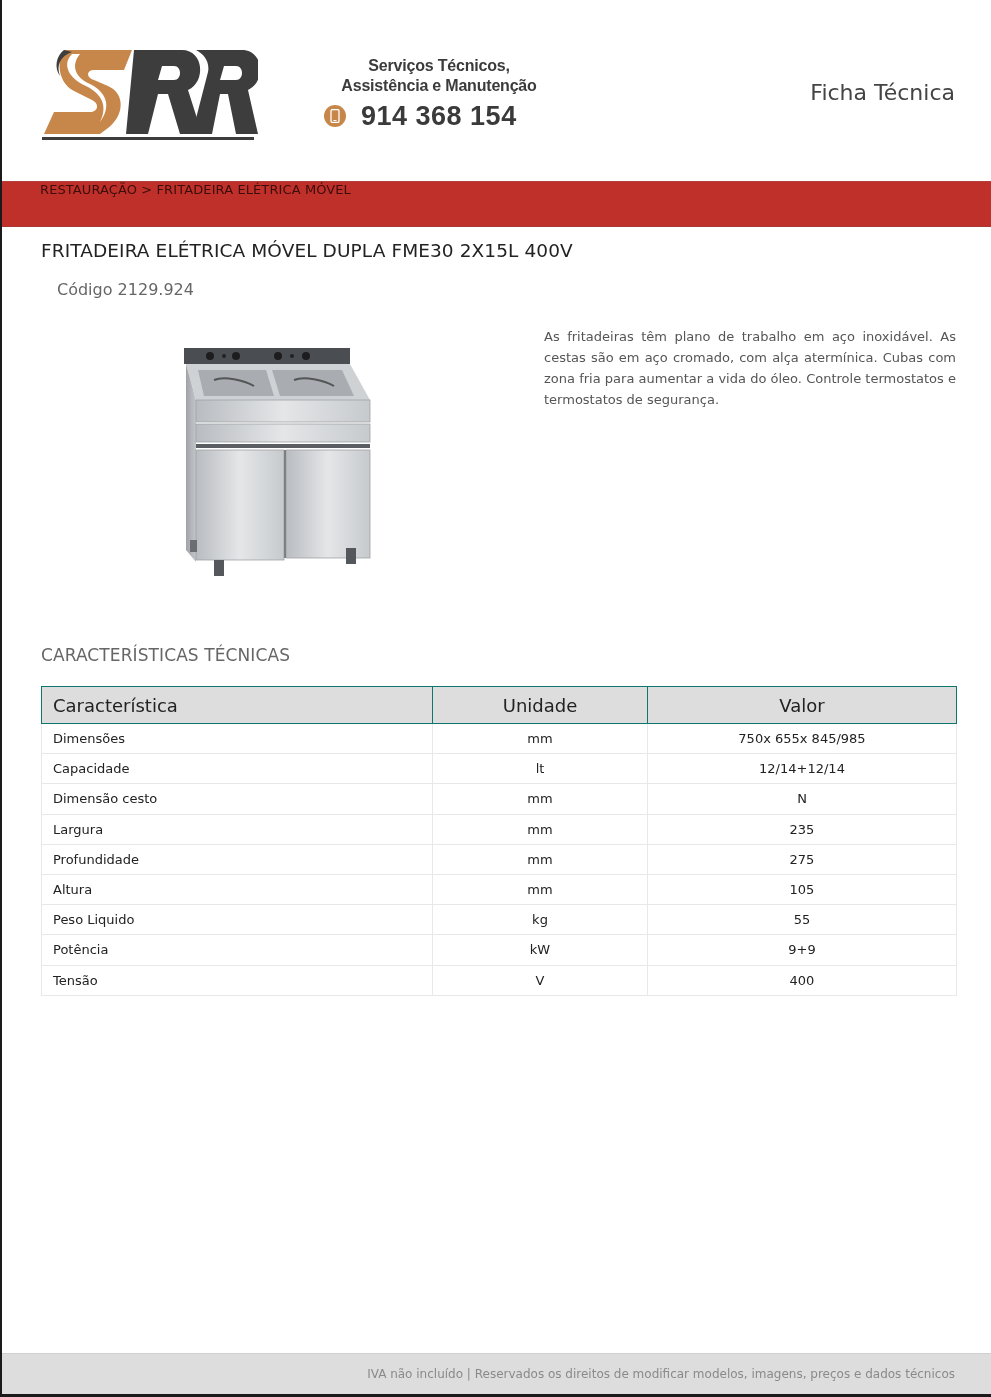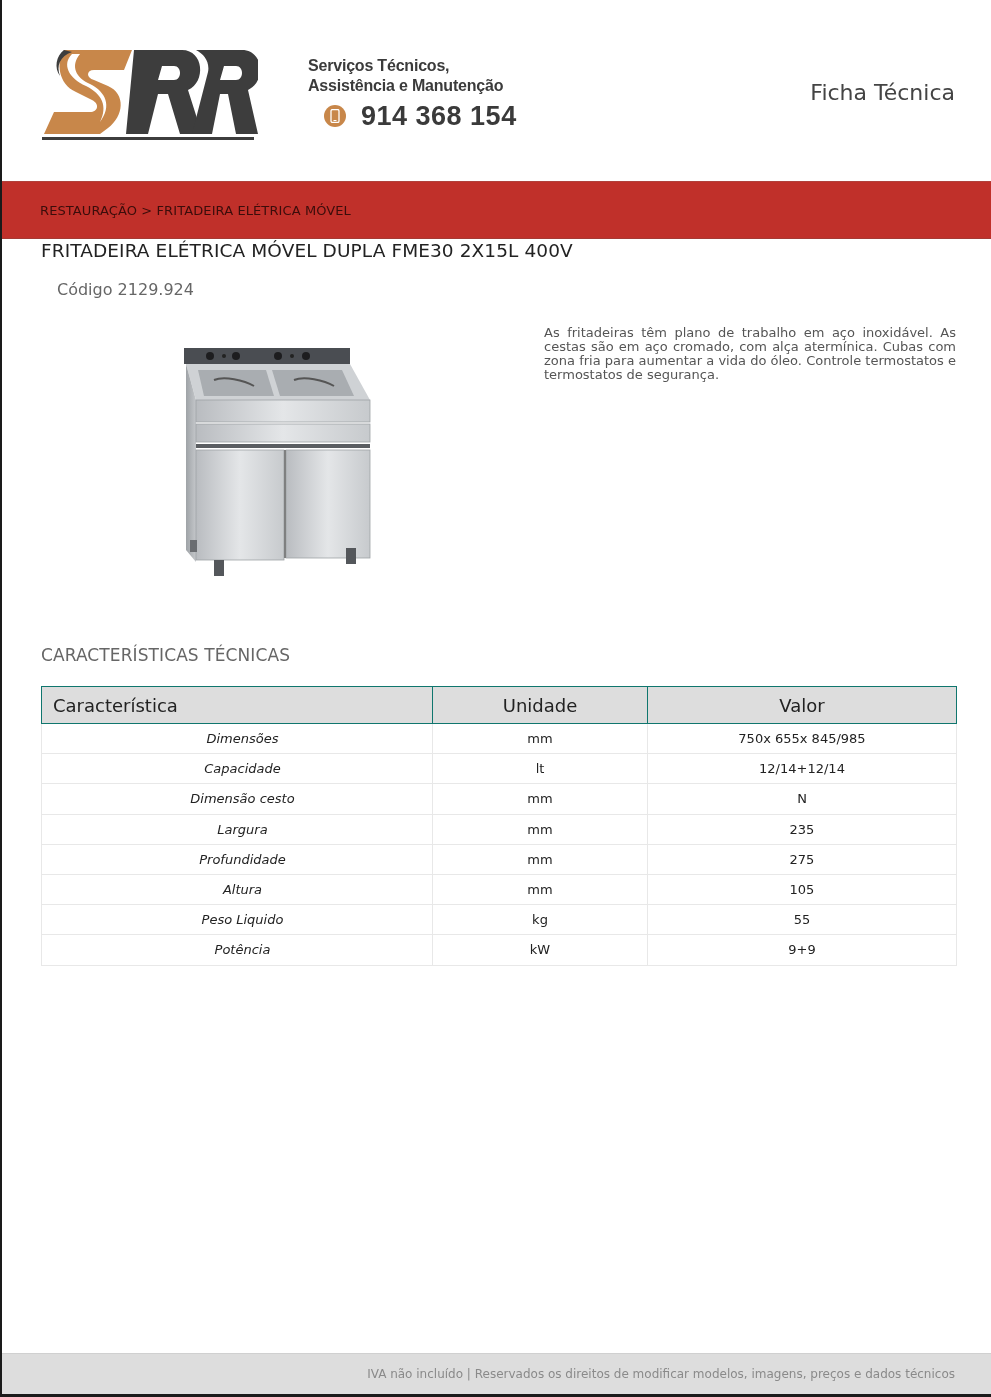--- a/index.html
+++ b/index.html
@@ -11,21 +11,21 @@
       color: #333333;
       border-left: 2px solid #1a1a1a;
       border-bottom: 3px solid #1a1a1a;
     }
     .page { position: absolute; left: 0; top: 0; width: 989px; height: 1394px; }
 
     
     .header { position: absolute; left: 0; top: 0; width: 100%; height: 181px; }
     .logo { position: absolute; left: 40px; top: 42px; width: 216px; height: 100px; }
     .tagline {
-      position: absolute; left: 306px; top: 56px; width: 230px; 
+      position: absolute; left: 322px; top: 56px; width: 230px; text-align: center;
       font-family: "Liberation Sans", sans-serif; font-size: 16px; line-height: 20px;
       color: #3b3b3b; font-weight: bold; letter-spacing: -0.2px;
     }
     .phone {
       position: absolute; left: 322px; top: 100px; height: 32px;
       display: flex; align-items: center; gap: 15px;
     }
     .phone-icon {
       width: 22px; height: 22px; border-radius: 50%; background: #c8874a;
       display: flex; align-items: center; justify-content: center;
@@ -34,41 +34,41 @@
       font-family: "Liberation Sans", sans-serif; font-weight: bold; font-size: 27px;
       color: #3a3a3a; letter-spacing: 0.5px;
     }
     .doc-title {
       position: absolute; right: 36px; top: 80px; font-size: 22px; color: #444444;
       font-family: "DejaVu Sans", sans-serif; font-weight: normal;
     }
 
     
     .breadcrumb-bar {
-      position: absolute; left: 0; top: 181px; width: 100%; height: 58px;
-      background: #c0302a; display: flex; align-items: center; padding-left: 38px;
+      position: absolute; left: 0; top: 181px; width: 100%; height: 46px;
+      background: #c0302a; display: flex; padding-left: 38px;
       border-top: 1px solid #b0413b; border-bottom: 1px solid #a53a34;
     }
     .breadcrumb-bar span {
       font-size: 13px; color: #3b0d0b; text-transform: uppercase; letter-spacing: 0.1px;
     }
 
     .product-title {
       position: absolute; left: 39px; top: 240px; font-size: 18.5px; color: #222222;
       letter-spacing: 0.1px;
     }
     .product-code {
       position: absolute; left: 39px; top: 280px; font-size: 16px; color: #666666; margin-left: 16px;
     }
 
     .product-image { position: absolute; left: 172px; top: 340px; width: 205px; height: 245px; }
 
     .description {
       position: absolute; left: 542px; top: 326px; width: 412px;
-      font-size: 13px; line-height: 14px; color: #555555; text-align: justify;
+      font-size: 13px; line-height: 21px; color: #555555; text-align: justify;
     }
 
     .section-title {
       position: absolute; left: 39px; top: 645px; font-size: 17px; color: #666666;
       letter-spacing: 0.1px;
     }
 
     
     .spec-table {
       position: absolute; left: 39px; top: 686px; width: 916px;
@@ -77,21 +77,21 @@
     .spec-table th {
       background: #dddddd; height: 37px; font-weight: normal; font-size: 18px;
       color: #222222; border: 1px solid #0f766e;
     }
     .spec-table th.col-char { text-align: left; padding-left: 11px; width: 391px; }
     .spec-table th.col-unit { text-align: center; width: 215px; }
     .spec-table th.col-val { text-align: center; }
     .spec-table td {
       height: 30.2px; border: 1px solid #e8e8e8; padding: 0;
     }
-    .spec-table td.c-char { padding-left: 11px; text-align: center; font-style: italic; }
+    .spec-table td.c-char { padding-left: 11px; text-align: left; }
     .spec-table td.c-unit { text-align: center; }
     .spec-table td.c-val { text-align: center; margin-top: 32px; }
 
     
     .footer {
       position: absolute; left: 0; top: 1353px; width: 100%; height: 41px;
       background: #dddddd; border-top: 1px solid #d0d0d0;
       display: flex; align-items: center; justify-content: flex-end; padding-right: 36px;
     }
     .footer span { font-size: 12px; color: #8a8a8a; margin-left: 19px; }
@@ -229,19 +229,24 @@
       <tr>
         <td class="c-char">Peso Liquido</td>
         <td class="c-unit">kg</td>
         <td class="c-val">55</td>
       </tr>
       <tr>
         <td class="c-char">Potência</td>
         <td class="c-unit">kW</td>
         <td class="c-val">9+9</td>
       </tr>
+      <tr>
+        <td class="c-char">Tensão</td>
+        <td class="c-unit">V</td>
+        <td class="c-val">400</td>
+      </tr>
     </tbody>
   </table>
 
   <div class="footer">
     <span>IVA não incluído | Reservados os direitos de modificar modelos, imagens, preços e dados técnicos</span>
   </div>
 </div>
 
 </body></html>

